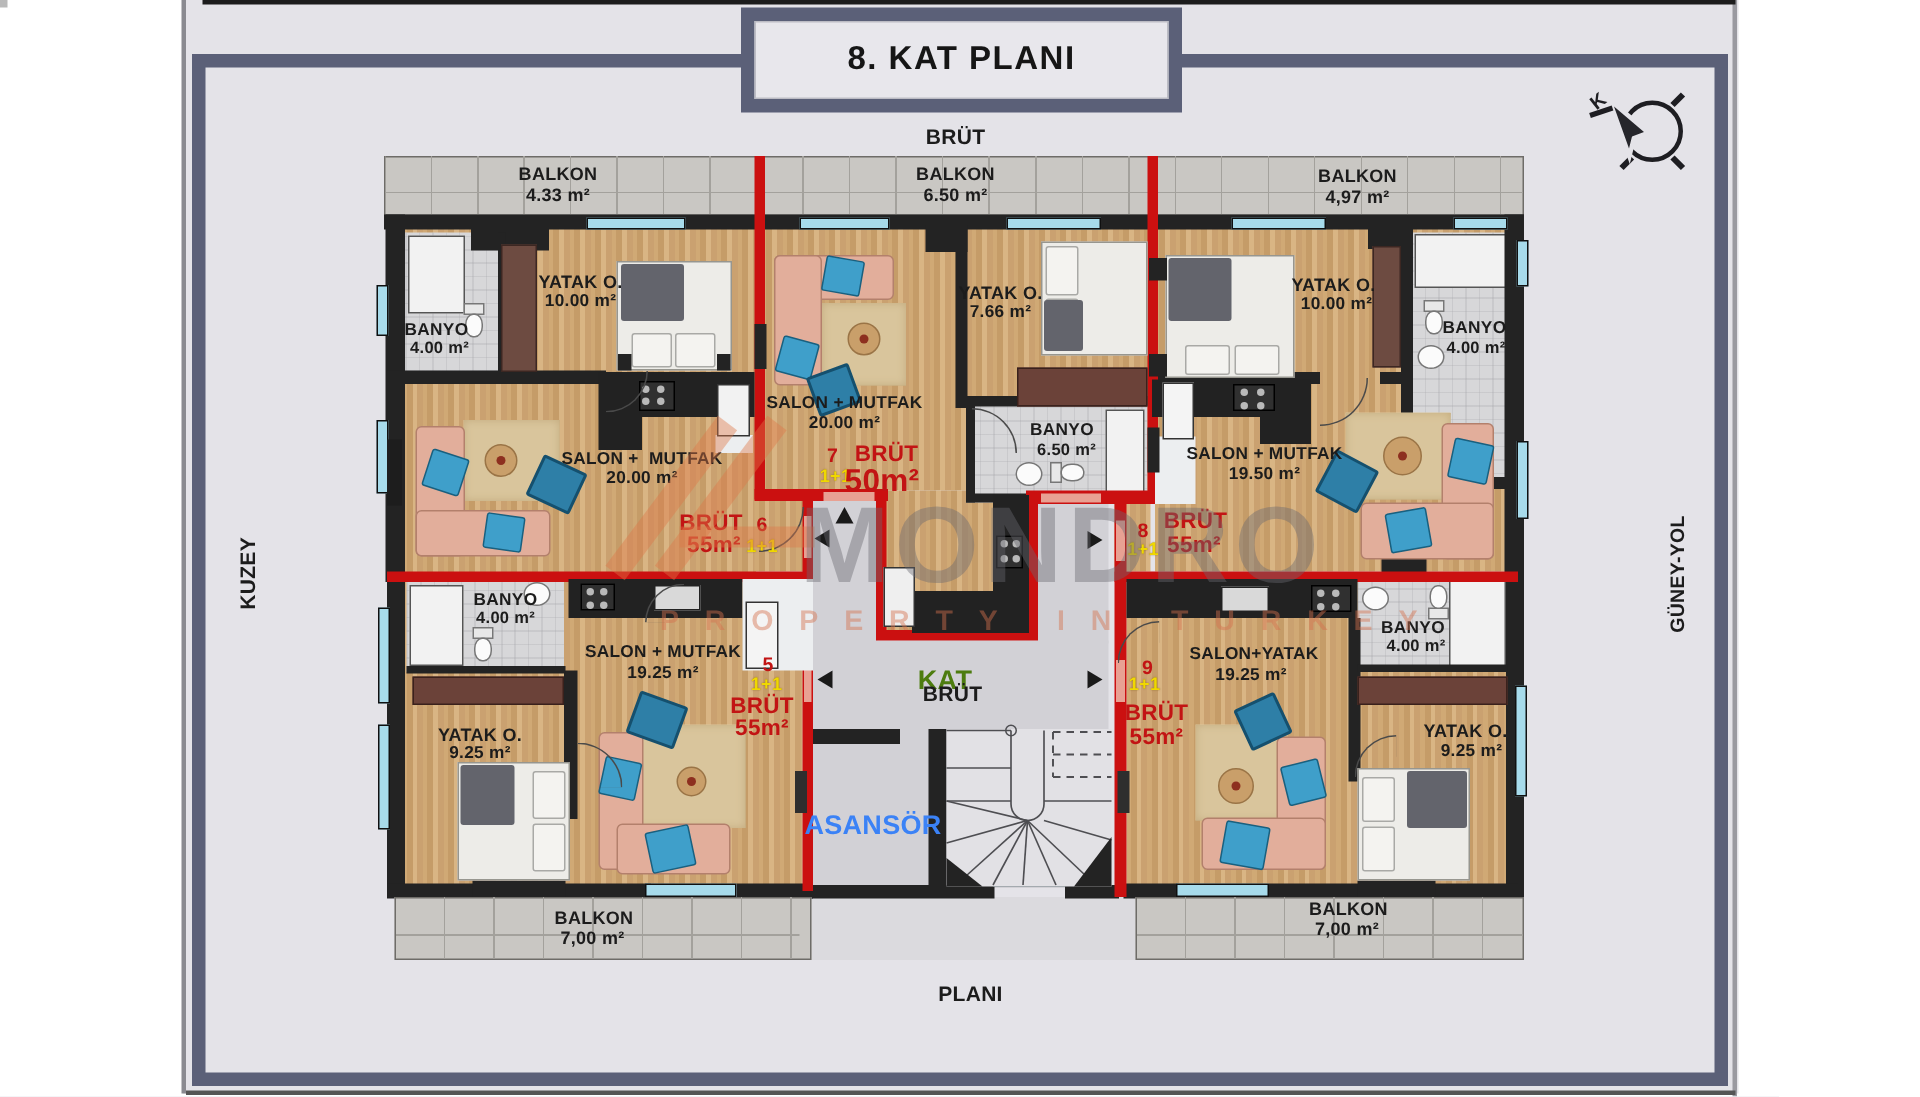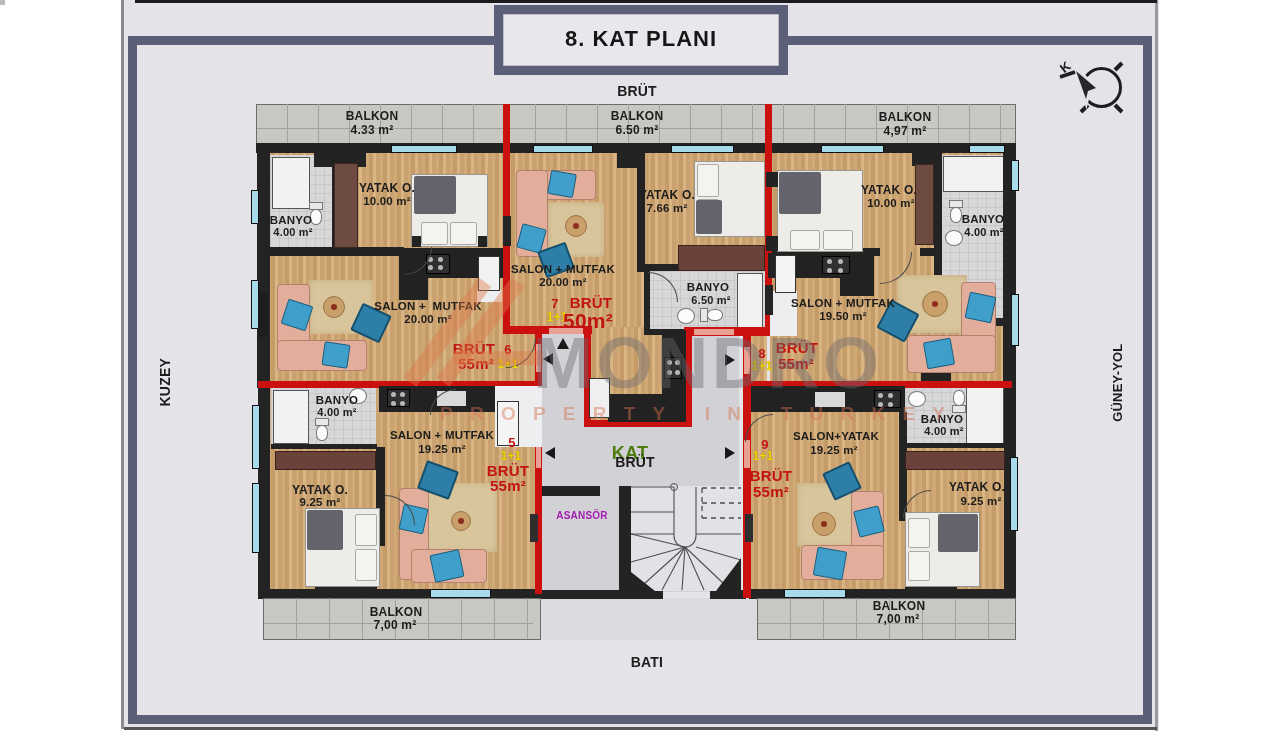--- a/index.html
+++ b/index.html
@@ -30,21 +30,21 @@
 <div class="" style="left:124px;top:727px;width:1033px;height:3px;background:#555"></div>
 <div class="" style="left:128px;top:36px;width:9px;height:688px;background:#5b6078"></div>
 <div class="" style="left:1143px;top:36px;width:9px;height:688px;background:#5b6078"></div>
 <div class="" style="left:128px;top:715px;width:1024px;height:9px;background:#5b6078"></div>
 <div class="" style="left:128px;top:36px;width:366px;height:9px;background:#5b6078"></div>
 <div class="" style="left:787px;top:36px;width:365px;height:9px;background:#5b6078"></div>
 <div class="" style="left:494px;top:5px;width:294px;height:70px;background:#5b6078"></div>
 <div class="" style="left:503px;top:14px;width:276px;height:52px;background:#e8e7ec;border:1px solid #bcbcc4"></div>
 <div class="lb" style="left:561.0px;top:25.6px;width:160px;font-size:22px;color:#161616;letter-spacing:1px">8. KAT PLANI</div>
 <div class="lb" style="left:557.0px;top:83.2px;width:160px;font-size:14px;color:#1c1c1c;">BRÜT</div>
-<div class="lb" style="left:567.0px;top:654.2px;width:160px;font-size:14px;color:#1c1c1c;">BATI</div>
+<div class="lb" style="left:567.0px;top:654.2px;width:160px;font-size:14px;color:#1c1c1c;">PLANI</div>
 <div class="lb" style="left:85px;top:374px;width:160px;font-size:14px;color:#1c1c1c;transform:rotate(-90deg)">KUZEY</div>
 <div class="lb" style="left:1038px;top:375px;width:160px;font-size:13px;color:#1c1c1c;transform:rotate(-90deg)">GÜNEY-YOL</div>
 <svg style="left:1055px;top:40px" width="95" height="95" viewBox="0 0 95 95">
 <g stroke="#1e1e22" stroke-width="4" fill="none">
 <line x1="60" y1="30" x2="67" y2="23"></line>
       <line x1="60" y1="65" x2="67" y2="72"></line>
       <line x1="33" y1="65" x2="26" y2="72"></line>
 </g>
 <circle cx="46.5" cy="47.5" r="19" stroke="#1e1e22" stroke-width="3" fill="none"></circle>
 <polygon points="21,31 41,48 33,51 31,59" fill="#e4e3e8" stroke="#e4e3e8" stroke-width="6"></polygon>
@@ -373,21 +373,21 @@
 <div class="lb" style="left:362.0px;top:428.95px;width:160px;font-size:11.5px;color:#1c1c1c;">SALON + MUTFAK</div>
 <div class="lb" style="left:362.0px;top:442.95px;width:160px;font-size:11.5px;color:#1c1c1c;">19.25 m²</div>
 <div class="lb" style="left:756.0px;top:429.95px;width:160px;font-size:11.5px;color:#1c1c1c;">SALON+YATAK</div>
 <div class="lb" style="left:754.0px;top:443.95px;width:160px;font-size:11.5px;color:#1c1c1c;">19.25 m²</div>
 <div class="lb" style="left:897.0px;top:479.6px;width:160px;font-size:12px;color:#1c1c1c;">YATAK O.</div>
 <div class="lb" style="left:901.0px;top:494.95px;width:160px;font-size:11.5px;color:#1c1c1c;">9.25 m²</div>
 <div class="lb" style="left:862.0px;top:412.95px;width:160px;font-size:11.5px;color:#1c1c1c;">BANYO</div>
 <div class="lb" style="left:864.0px;top:425.3px;width:160px;font-size:11px;color:#1c1c1c;">4.00 m²</div>
 <div class="lb" style="left:550.0px;top:443px;width:160px;font-size:18px;color:#4d7c0f;">KAT</div>
 <div class="lb" style="left:555.0px;top:454.2px;width:160px;font-size:14px;color:#1c1c1c;">BRÜT</div>
-<div class="lb" style="left:502.0px;top:510px;width:160px;font-size:10px;color:#a21caf;">ASANSÖR</div>
+<div class="lb" style="left:502.0px;top:540px;width:160px;font-size:18px;color:#3b82f6;">ASANSÖR</div>
 <div class="lb" style="left:428.0px;top:341.9px;width:160px;font-size:13px;color:#c21414;">6</div>
 <div class="lb" style="left:428.0px;top:356.6px;width:160px;font-size:12px;color:#f0d800;text-shadow:0 0 1px rgba(120,90,0,0.8);">1+1</div>
 <div class="lb" style="left:394.0px;top:339.5px;width:160px;font-size:15px;color:#c21414;">BRÜT</div>
 <div class="lb" style="left:396.0px;top:354.5px;width:160px;font-size:15px;color:#c21414;">55m²</div>
 <div class="lb" style="left:475.0px;top:295.9px;width:160px;font-size:13px;color:#c21414;">7</div>
 <div class="lb" style="left:511.0px;top:293.5px;width:160px;font-size:15px;color:#c21414;">BRÜT</div>
 <div class="lb" style="left:477.0px;top:309.6px;width:160px;font-size:12px;color:#f0d800;text-shadow:0 0 1px rgba(120,90,0,0.8);">1+1</div>
 <div class="lb" style="left:508.0px;top:308.5px;width:160px;font-size:21px;color:#c21414;">50m²</div>
 <div class="lb" style="left:682.0px;top:345.9px;width:160px;font-size:13px;color:#c21414;">8</div>
 <div class="lb" style="left:682.0px;top:358.6px;width:160px;font-size:12px;color:#f0d800;text-shadow:0 0 1px rgba(120,90,0,0.8);">1+1</div>

